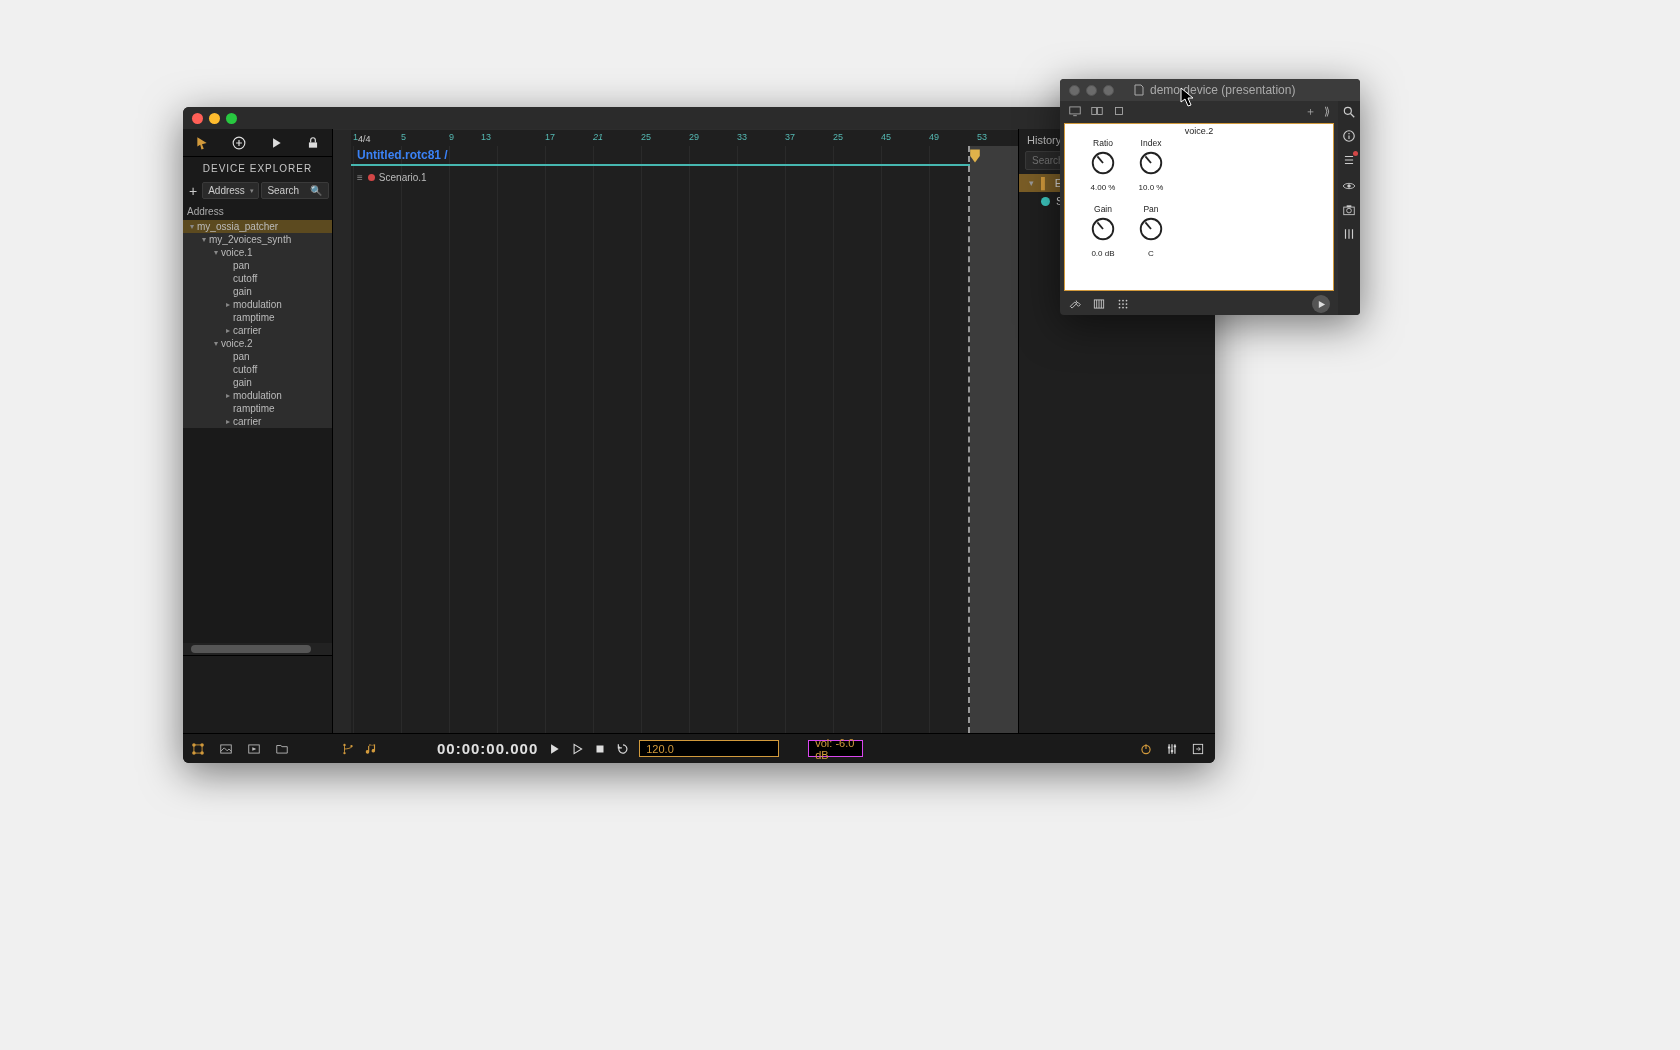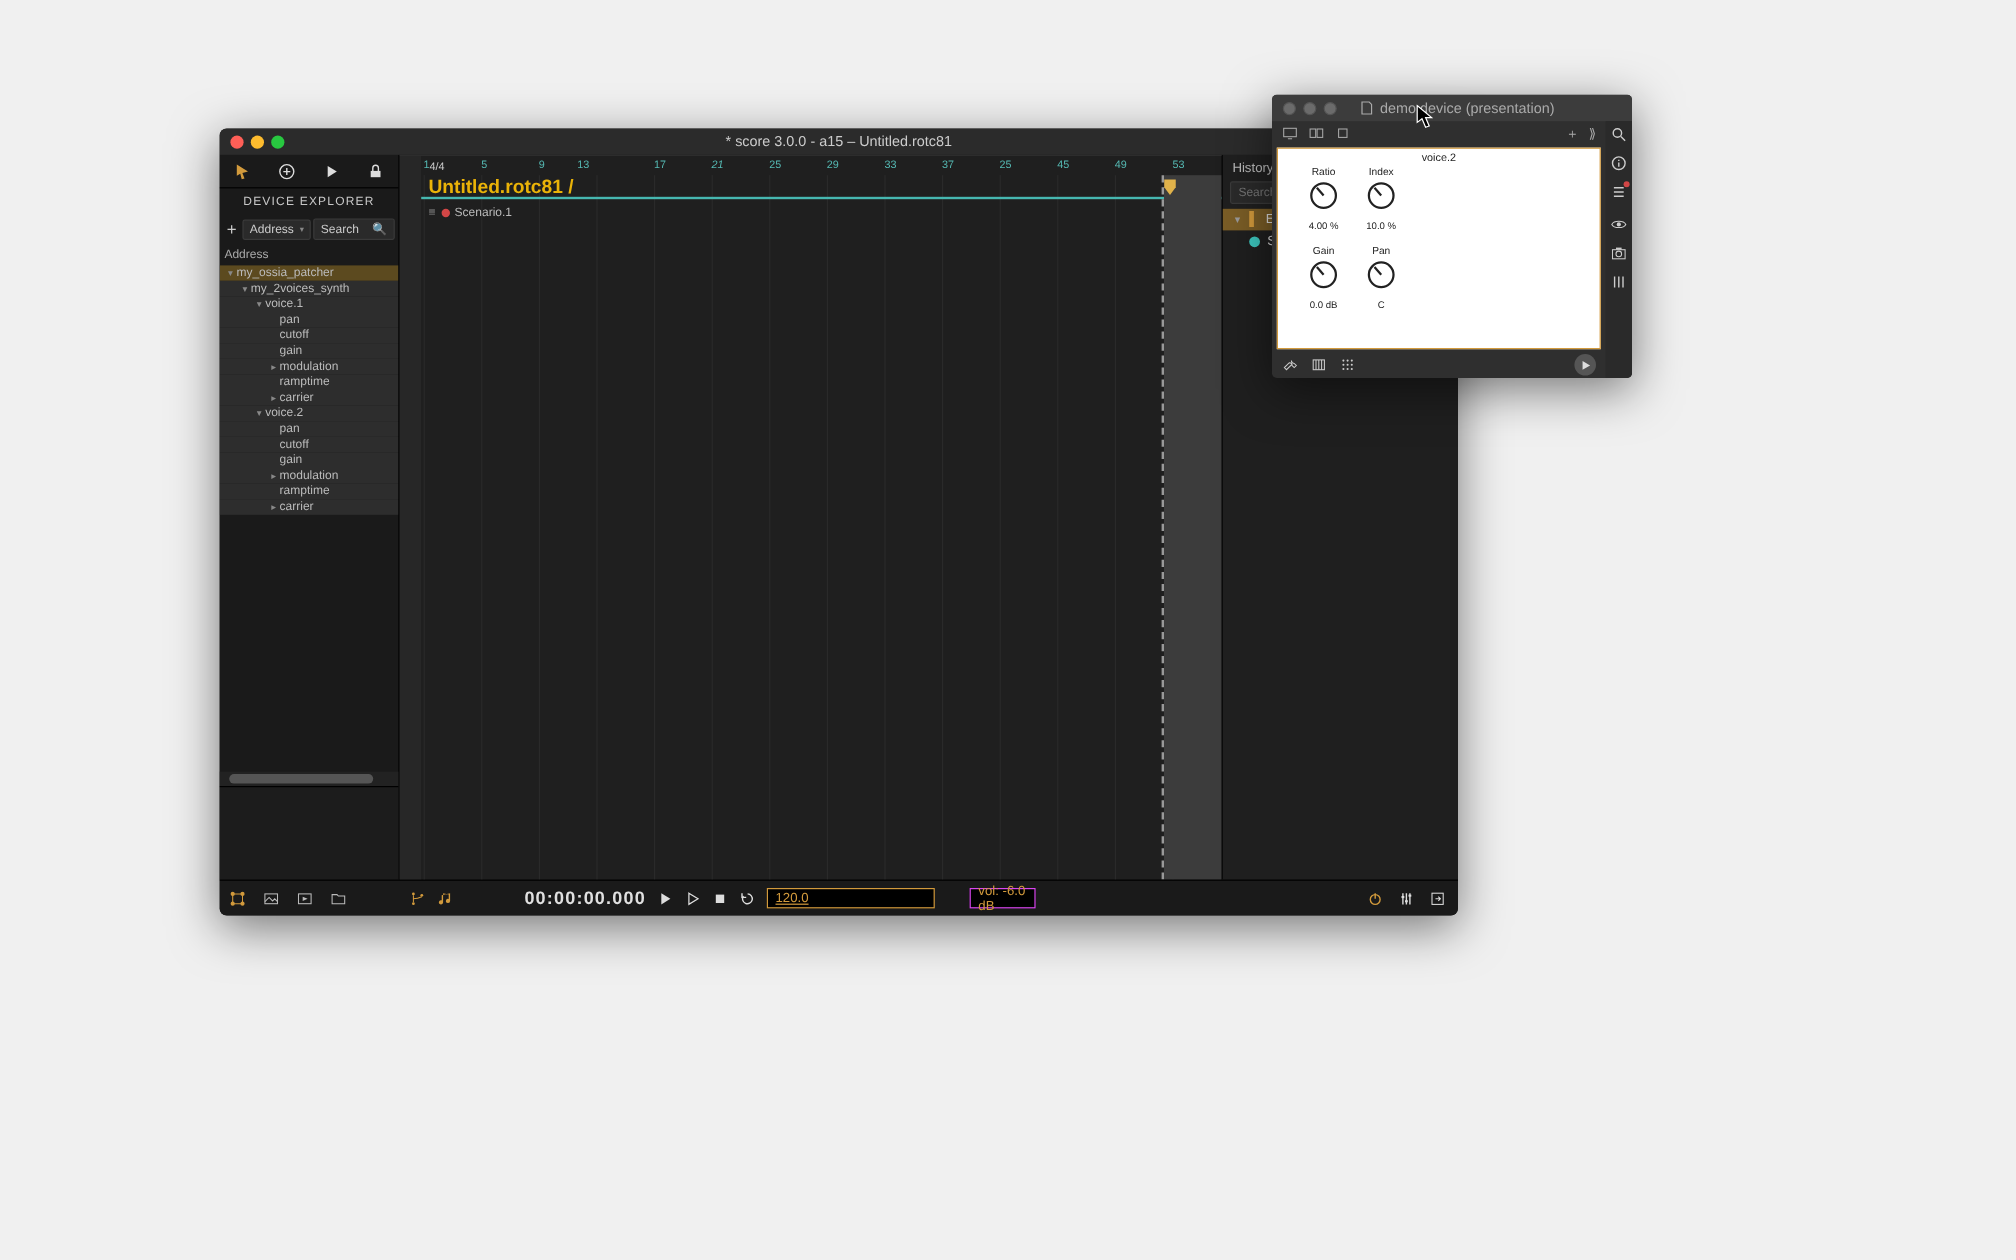--- a/index.html
+++ b/index.html
@@ -26,21 +26,21 @@
   .tree .row.sub { background: #2d2d2d; }
   .tree .disclosure { width:10px; text-align:center; color:#888; font-size:8px; }
   .hscroll-strip { height:12px; background:#222; display:flex; align-items:center; }
   .hscroll-strip .thumb { height:8px; background:#555; border-radius:4px; width:120px; margin-left:8px; }
   .sidebar-empty { flex:0 0 78px; background:#1c1c1c; border-top:1px solid #000; }
   .timeline-area { flex:1; display:flex; flex-direction:column; background:#1f1f1f; border-right:1px solid #000; }
   .timeline-canvas { flex:1; position:relative; overflow:hidden; border-top:1px solid #2d2d2d; }
   .gutter { position:absolute; left:0; top:0; width:18px; bottom:0; background:#272727; }
   .ruler { position:absolute; left:18px; right:0; top:0; height:16px; }
   .ruler span { position:absolute; top:2px; color:#55b9b3; font-size:9px; }
-  .breadcrumb { position:absolute; left:24px; top:18px; color:#eab308; font-size:16px; font-weight:600; }
+  .breadcrumb { position:absolute; left:24px; top:18px; color:#3b82f6; font-size:12px; font-weight:600; }
   .timenum { position:absolute; left:25px; top:4px; color:#ccc; font-size:9px; }
   .bluebar { position:absolute; left:18px; top:34px; right:0; height:2px; background:#46b7b0; }
   .scenario-row { position:absolute; left:24px; top:42px; display:flex; align-items:center; font-size:10px; color:#bbb; }
   .scenario-row .mini { margin-right:5px; color:#888; }
   .scenario-row .dot { width:7px; height:7px; border-radius:50%; background:#d24646; margin-right:4px; }
   .gridlines { position:absolute; left:18px; right:0; top:16px; bottom:0; }
   .gridlines div { position:absolute; top:0; bottom:0; width:1px; background:#2a2a2a; }
   .end-slice { position:absolute; right:48px; top:16px; bottom:0; width:1px; border-right:2px dashed #999; }
   .pointer { position:absolute; right:36px; top:18px; width:14px; height:16px; }
   .sideband { position:absolute; right:0; top:16px; bottom:0; width:48px; background:#3c3c3c; }
@@ -51,21 +51,21 @@
   .history-search .mag { color:#888; padding:0 6px; }
   .hist-item { display:flex; align-items:center; padding:3px 10px; color:#ddd; font-size:11px; }
   .hist-item.sel { background:#7a5d26; }
   .hist-item .disc { color:#999; width:12px; font-size:9px; }
   .hist-item .bar { color:#d29a3c; margin-right:6px; }
   .hist-item .cyan { width:9px; height:9px; background:#3dc7bf; border-radius:50%; margin-right:6px; margin-left:12px; }
   .bottombar { height:30px; background:#1a1a1a; border-top:1px solid #000; display:flex; align-items:center; color:#ccc; }
   .bb-left { display:flex; gap:14px; padding:0 8px; width:150px; align-items:center; }
   .bb-mid { flex:1; display:flex; align-items:center; gap:9px; padding-left:8px; }
   .timecode { color:#e0e0e0; font-size:15px; font-weight:600; margin-left: 50px; letter-spacing:1px; }
-  .tempo-box { background:#000; border:1px solid #d29a3c; color:#d29a3c; font-size:11px; padding:2px 6px; width:140px; height:17px; display:flex; align-items:center;text-decoration:underline; }
+  .tempo-box { background:#000; border:1px solid #d29a3c; color:#d29a3c; font-size:11px; padding:2px 6px; width:140px; height:17px; display:flex; align-items:center; }
   .vol-box { background:#000; border:1px solid #d946ef; color:#d29a3c; font-size:11px; padding:2px 6px; width:55px; height:17px; display:flex; align-items:center; margin-left:20px; }
   .bb-right { display:flex; gap:12px; padding:0 10px; align-items:center; }
   svg.icon { width:14px; height:14px; fill:#bbb; }
   svg.icon-o { fill:#d29a3c; }
   .sec-window { position:absolute; left:1060px; top:79px; width:300px; height:236px; background:#2f2f2f; box-shadow: 0 10px 40px rgba(0,0,0,.5); border-radius:4px; display:flex; flex-direction:column; overflow:hidden; }
   .sec-titlebar { height:22px; background:#3c3c3c; display:flex; align-items:center; }
   .sec-titlebar .traffic span { background:#6b6b6b; border:1px solid #555; }
   .sec-titlebar .title { color:#aaa; font-size:12px; padding-left:20px; display:flex; align-items:center; gap:6px; }
   .sec-body { flex:1; display:flex; }
   .sec-main { flex:1; display:flex; flex-direction:column; }
@@ -86,21 +86,20 @@
 </head>
 <body>
 
 <div class="main-window">
   <div class="titlebar">
     <div class="traffic">
       <span class="tl-red"></span>
       <span class="tl-yellow"></span>
       <span class="tl-green"></span>
     </div>
-    <div class="title">* score 3.0.0 - a15 – Untitled.rotc81</div>
   </div>
 
   <div class="content">
 
     <div class="sidebar">
       <div class="sidebar-top">
         <svg class="icon icon-o" viewBox="0 0 24 24">
             <path d="M4 2 L20 12 L12 14 L15 22 L11 23 L9 15 L4 18 Z"></path>
           </svg>
         <svg class="icon" viewBox="0 0 24 24">

